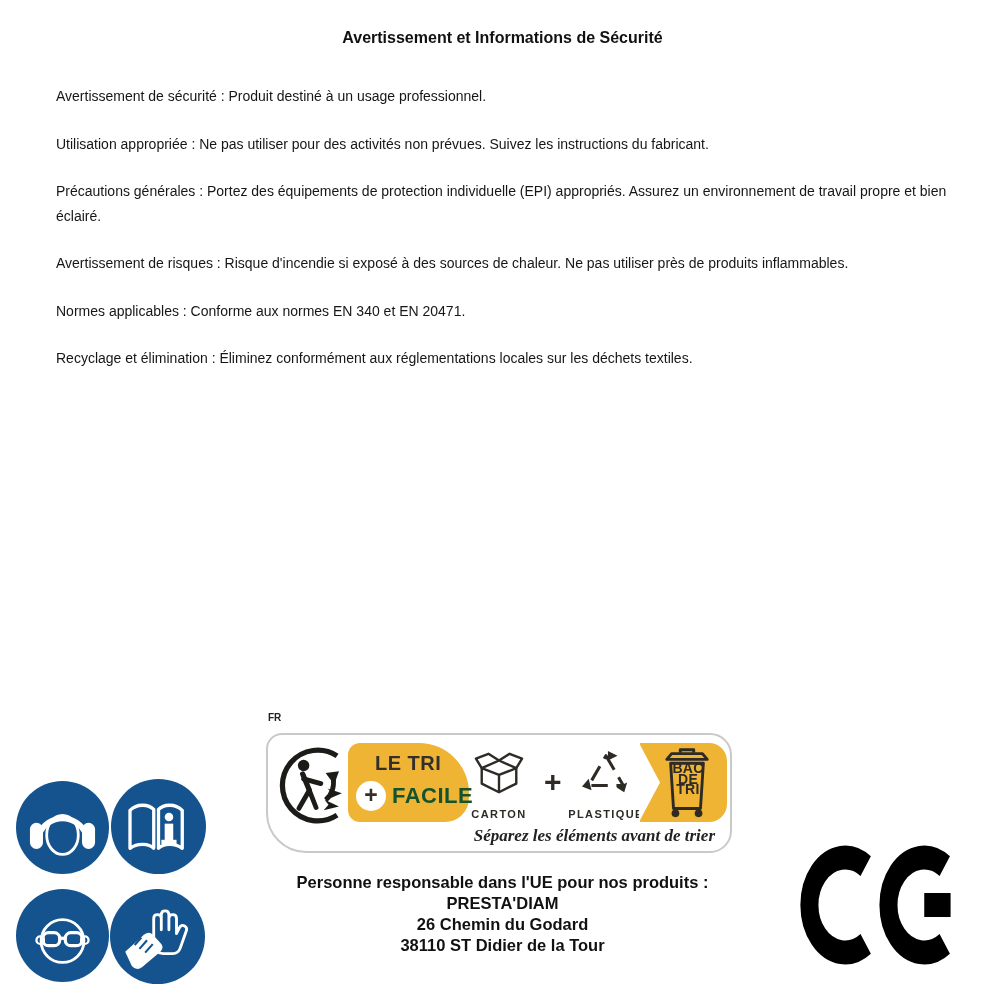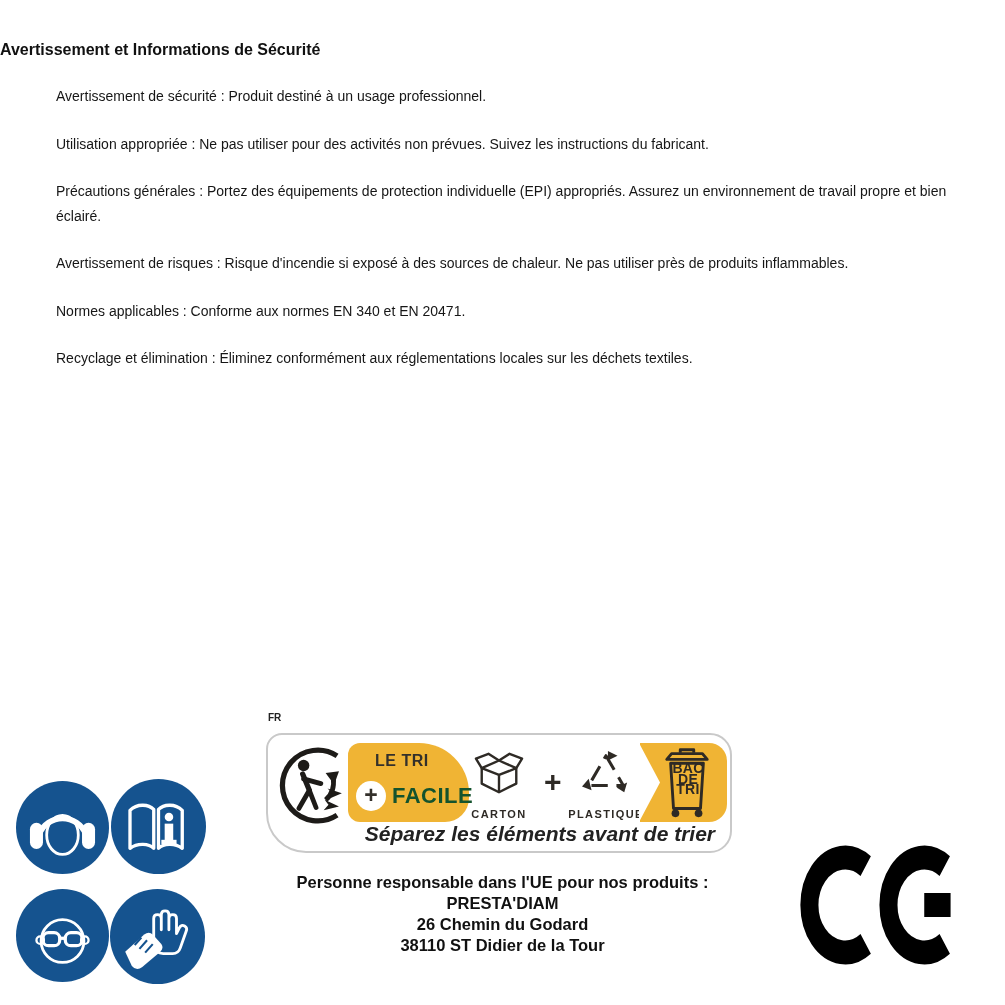--- a/index.html
+++ b/index.html
@@ -2,63 +2,63 @@
 <html><head>
 <meta charset="utf-8">
 <style>
   html,body { margin:0; padding:0; background:#fff; }
   .page {
     position:relative; width:1005px; height:1005px; background:#ffffff;
     font-family:"Liberation Sans", sans-serif; color:#1a1a1a; overflow:hidden;
   }
   
   .doc-title {
-    position:absolute; top:29px; left:0; width:100%; text-align:left;
-    font-size:16px; font-weight:700; color:#111;margin-top:12px;
+    position:absolute; top:29px; left:0; width:100%; text-align:center;
+    font-size:16px; font-weight:700; color:#111;
   }
   
   .doc-body { position:absolute; left:56px; top:84px; width:912px;
     font-size:14px; line-height:24.5px; color:#161616; }
   .doc-body p { margin:0 0 23px 0; }
 
   
   .fr-label { position:absolute; left:268px; top:712px; font-size:10px; font-weight:700; color:#222; }
   .banner {
     position:absolute; left:266px; top:733px; width:466px; height:120px;
     background:#fff; border:2px solid #c9c9c9; box-sizing:border-box;
     border-radius:16px 22px 22px 40px;
   }
   .triman { position:absolute; left:6px; top:4px; }
   .gold-left {
     position:absolute; left:80px; top:8px; width:121px; height:79px;
     background:#F0B434; border-radius:12px 50px 24px 12px;
   }
-  .letri { position:absolute; left:27px; top:9px; font-size:16px; font-weight:800;
+  .letri { position:absolute; left:27px; top:9px; font-size:20px; font-weight:800;
     letter-spacing:.5px; color:#33302B; }
   .facile-row { position:absolute; left:8px; top:38px; display:flex; align-items:center; }
   .plus-circle { width:30px; height:30px; border-radius:50%; background:#fff;
     color:#33302B; font-weight:800; font-size:23px; line-height:28px; text-align:center; }
   .facile { margin-left:6px; font-size:22px; font-weight:800; letter-spacing:.5px; color:#14532d; }
   .mat-group { position:absolute; top:14px; text-align:center; }
   .mat-group.carton { left:198px; width:66px; }
   .mat-group.plastique { left:300px; width:76px; }
   .mat-label { font-size:11px; font-weight:700; letter-spacing:1.4px; color:#2E2A25; margin-top:7px; }
   .mat-plus { position:absolute; left:276px; top:30px; font-size:30px; font-weight:800; color:#2E2A25; }
   .gold-right {
     position:absolute; left:372px; top:8px; right:3px; height:79px;
     background:#F0B434; border-radius:0 18px 18px 0;
   }
   .arrow-notch { position:absolute; left:-1px; top:0; width:21px; height:79px;
     background:#fff; clip-path:polygon(0 0, 100% 50%, 0 100%); }
   .bin-wrap { position:absolute; left:21px; top:3px; width:52px; height:73px; }
   .bin-text { position:absolute; left:1px; top:17px; width:100%; text-align:center;
     font-size:14px; line-height:10.5px; font-weight:800; letter-spacing:.3px; color:#2E2A25; }
   .bin-text span { display:block; }
-  .banner-caption { position:absolute; right:15px; bottom:5px; font-size:21px;
-    font-style:italic; font-weight:600; color:#222; }
+  .banner-caption { position:absolute; right:15px; bottom:5px; font-size:17px;
+    font-style:italic; font-weight:600; color:#222;font-family:Liberation Serif, serif; }
 
   
   .safety-icon { position:absolute; }
   .si-1 { left:16px;  top:781px; }
   .si-2 { left:111px; top:779px; }
   .si-3 { left:16px;  top:889px; }
   .si-4 { left:110px; top:889px; }
 
   
   .contact { position:absolute; left:250px; top:872px; width:505px; text-align:center;

